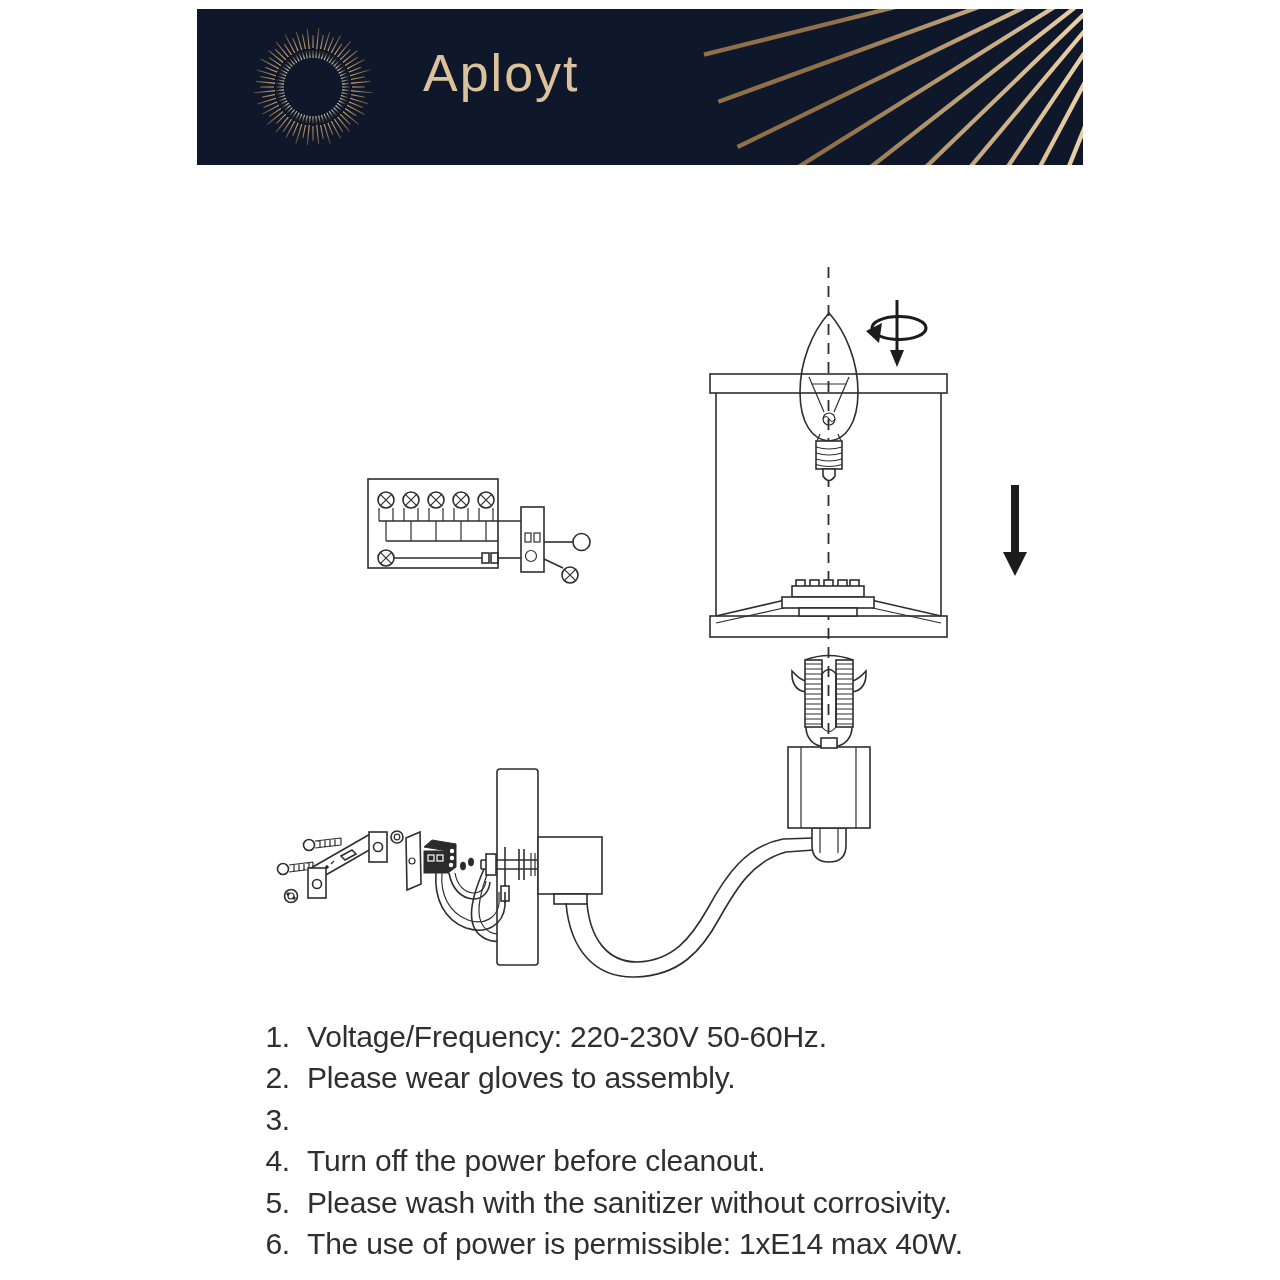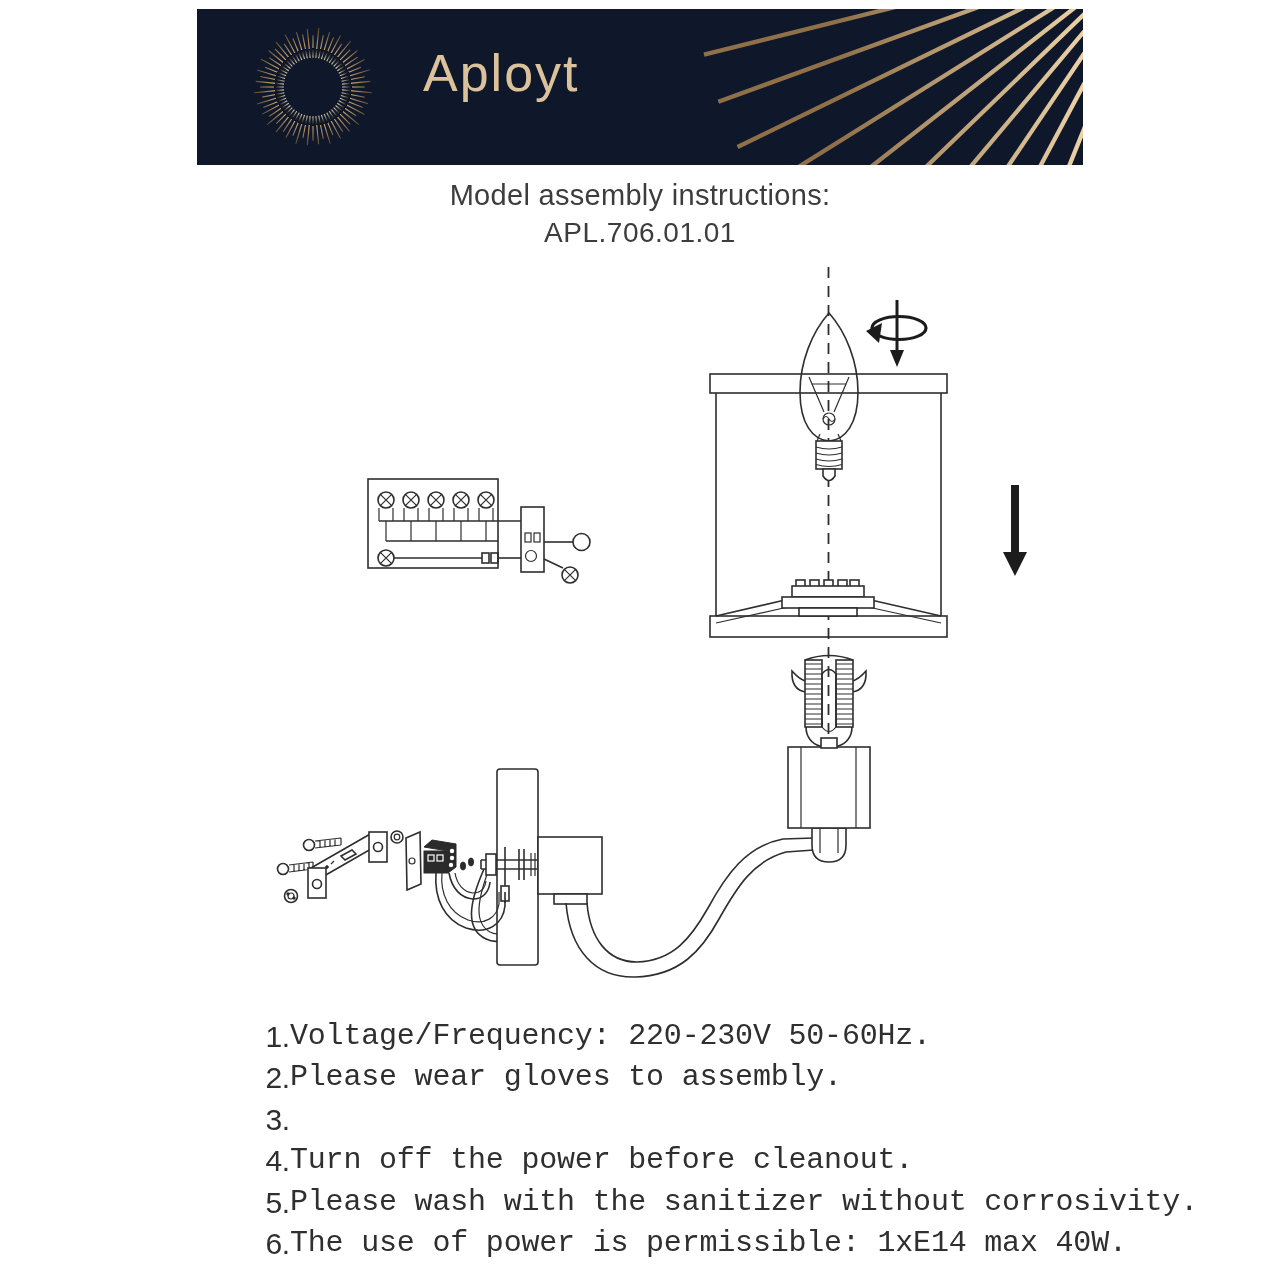--- a/index.html
+++ b/index.html
@@ -25,21 +25,21 @@
   .lnw{stroke:#2e2e2e;fill:#ffffff;stroke-width:1.6;}
   .thin{stroke:#2e2e2e;fill:none;stroke-width:1.2;}
   .dark{fill:#2b2b2b;stroke:#2b2b2b;}
   .solid{fill:#1c1c1c;stroke:none;}
   .dash{stroke:#2e2e2e;fill:none;stroke-width:1.8;stroke-dasharray:11 8;}
 
   
   .instructions{position:absolute;left:252px;top:1016px;margin:0;padding:0;list-style:none;}
   .instructions li{display:flex;line-height:41.4px;font-size:30px;color:#2f2f2f;letter-spacing:-.2px;}
   .instructions .num{width:38px;text-align:right;flex:0 0 38px;}
-  .instructions .txt{white-space:nowrap;font-family:Liberation Mono, monospace;}
+  .instructions .txt{margin-left:17px;white-space:nowrap;}
 </style>
 </head>
 <body>
 
 <div class="page">
 
   <div class="banner">
     <svg class="logo" viewBox="0 0 140 140">
       <defs>
         <radialGradient id="burstG" gradientUnits="userSpaceOnUse" cx="70" cy="70" r="66">
@@ -134,24 +134,20 @@
           <line x1="906.8914955735852" y1="-13.816647104198225" x2="624.9102938408339" y2="258.48943411572867" stroke="url(#fanG)" stroke-width="4.3"></line>
           <line x1="901.5351612186757" y1="-19.978404924598642" x2="592.6349458048408" y2="221.36089340305944" stroke="url(#fanG)" stroke-width="4.3"></line>
           <line x1="896.8522484997987" y1="-26.66629738981002" x2="564.4173948064798" y2="181.0620541896063" stroke="url(#fanG)" stroke-width="4.3"></line>
           <line x1="892.894064388665" y1="-33.80705055045197" x2="540.5667982393916" y2="138.03443899086633" stroke="url(#fanG)" stroke-width="4.3"></line>
           <line x1="889.7039755786991" y1="-41.32242882059783" x2="521.3444682306231" y2="92.74946736306438" stroke="url(#fanG)" stroke-width="4.3"></line>
           <line x1="887.3169333504723" y1="-49.130092143225916" x2="506.96100865028166" y2="45.70329093184384" stroke="url(#fanG)" stroke-width="4.3"></line>
         </g>
     </svg>
   </div>
 
-  <div class="title-block">
-    <div class="title-line">Model assembly instructions:</div>
-    <div class="model-line">APL.706.01.01</div>
-  </div>
 
   <svg class="diagram" viewBox="0 0 1280 1280">
 
     <line class="dash" x1="828.5" y1="267" x2="828.5" y2="792"></line>
 
     <g>
       <ellipse cx="899" cy="328" rx="27" ry="11.5" fill="none" stroke="#1c1c1c" stroke-width="3.2"></ellipse>
       <polygon class="solid" points="866,331 882,323 879,343"></polygon>
       <line x1="897" y1="300" x2="897" y2="352" stroke="#1c1c1c" stroke-width="3"></line>
       <polygon class="solid" points="890,350 904,350 897,367"></polygon>

